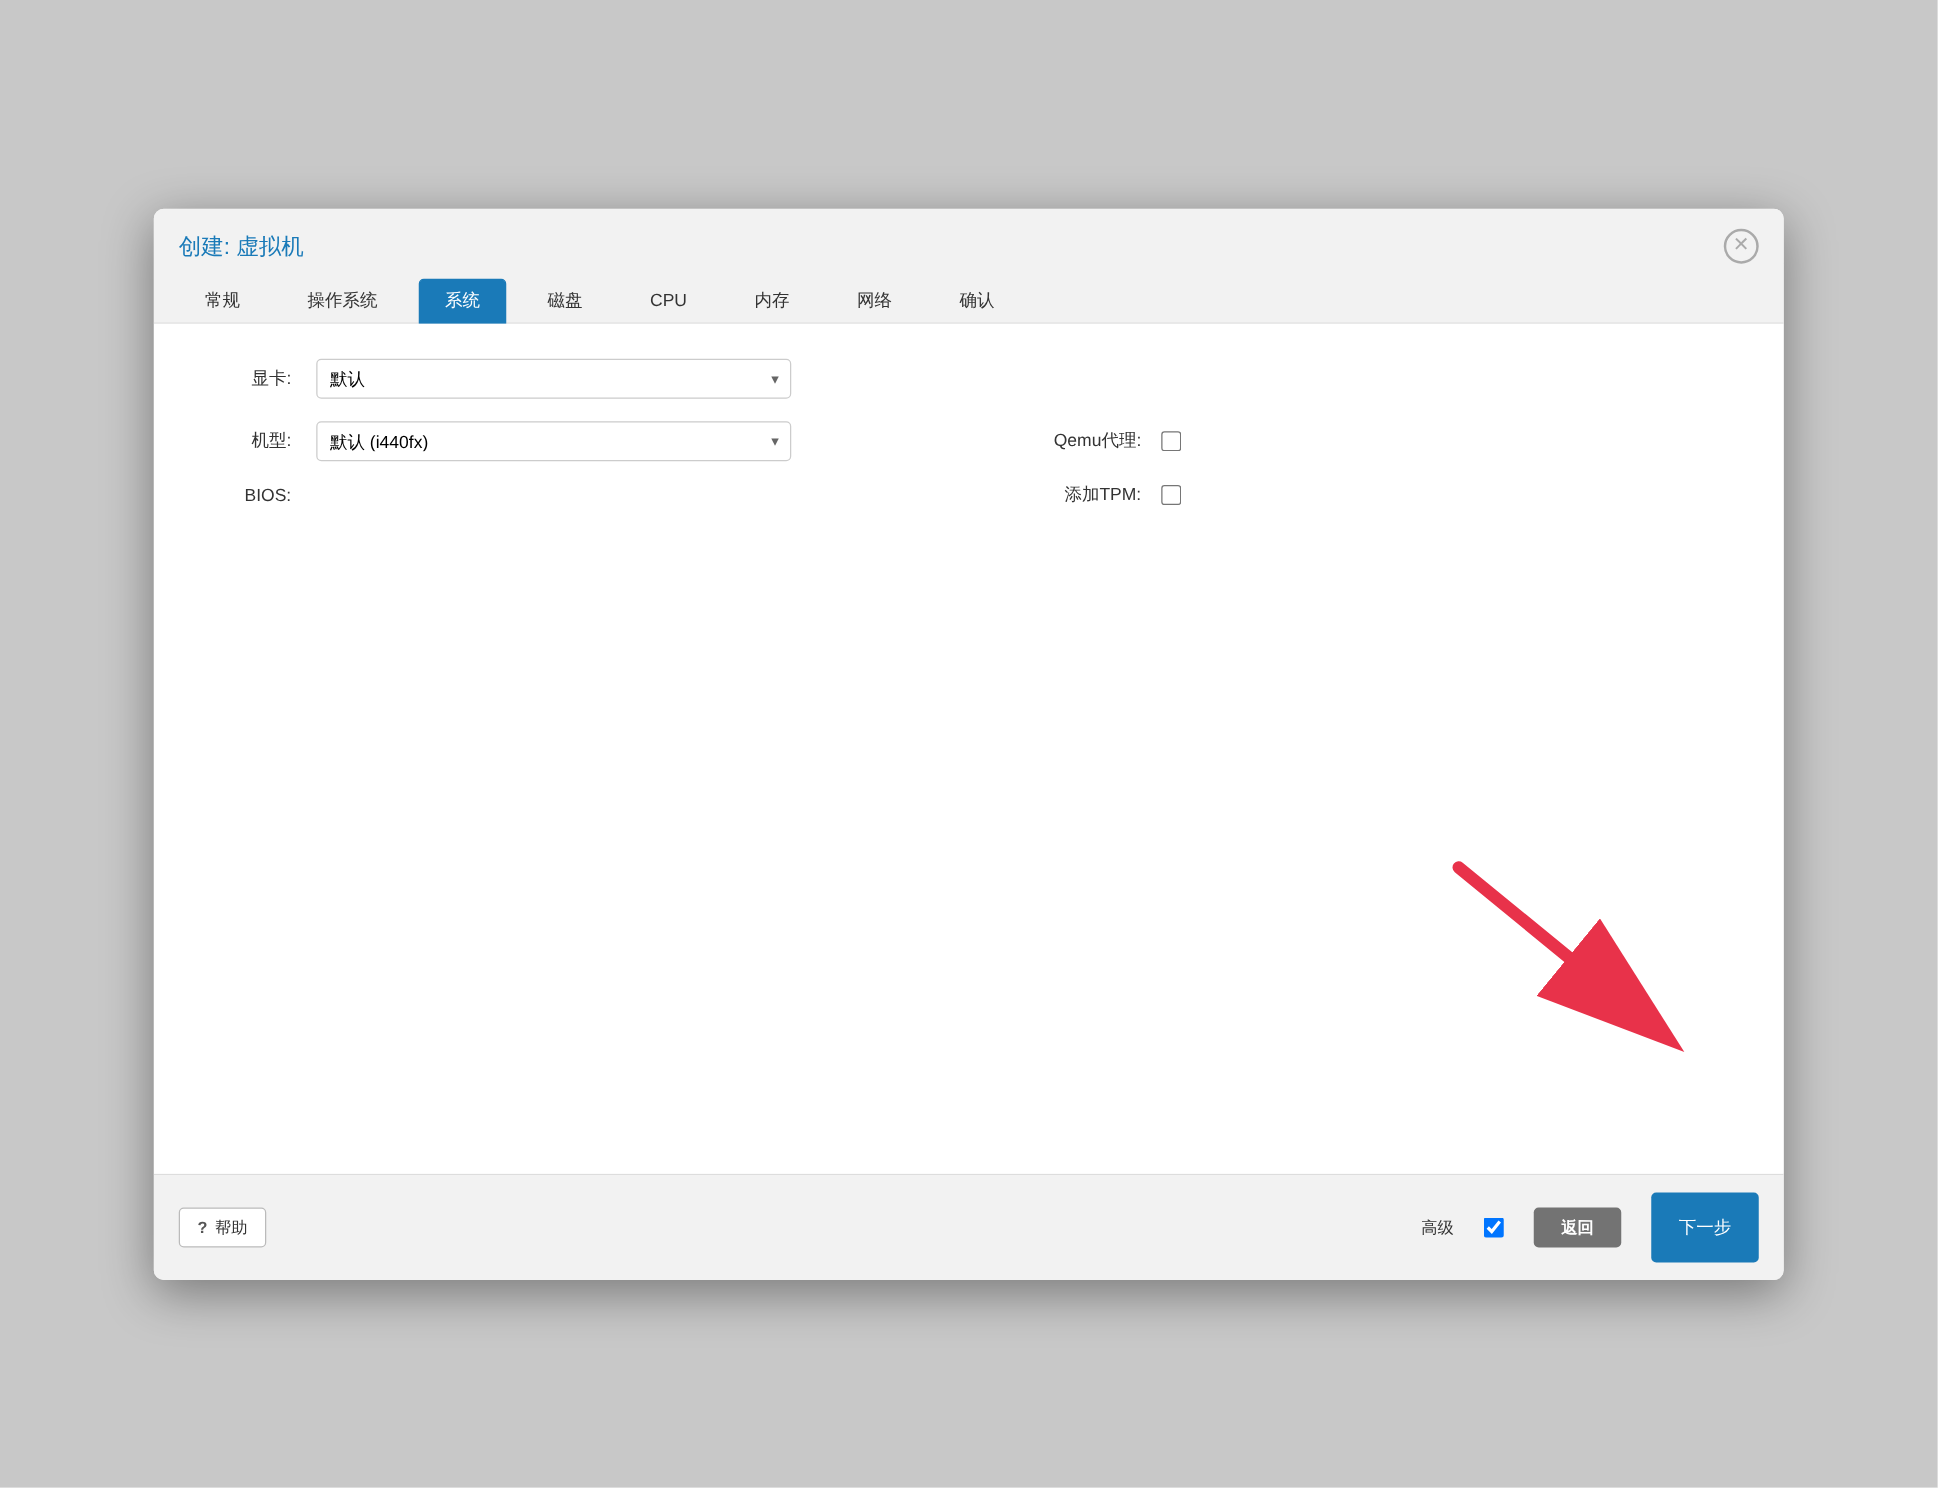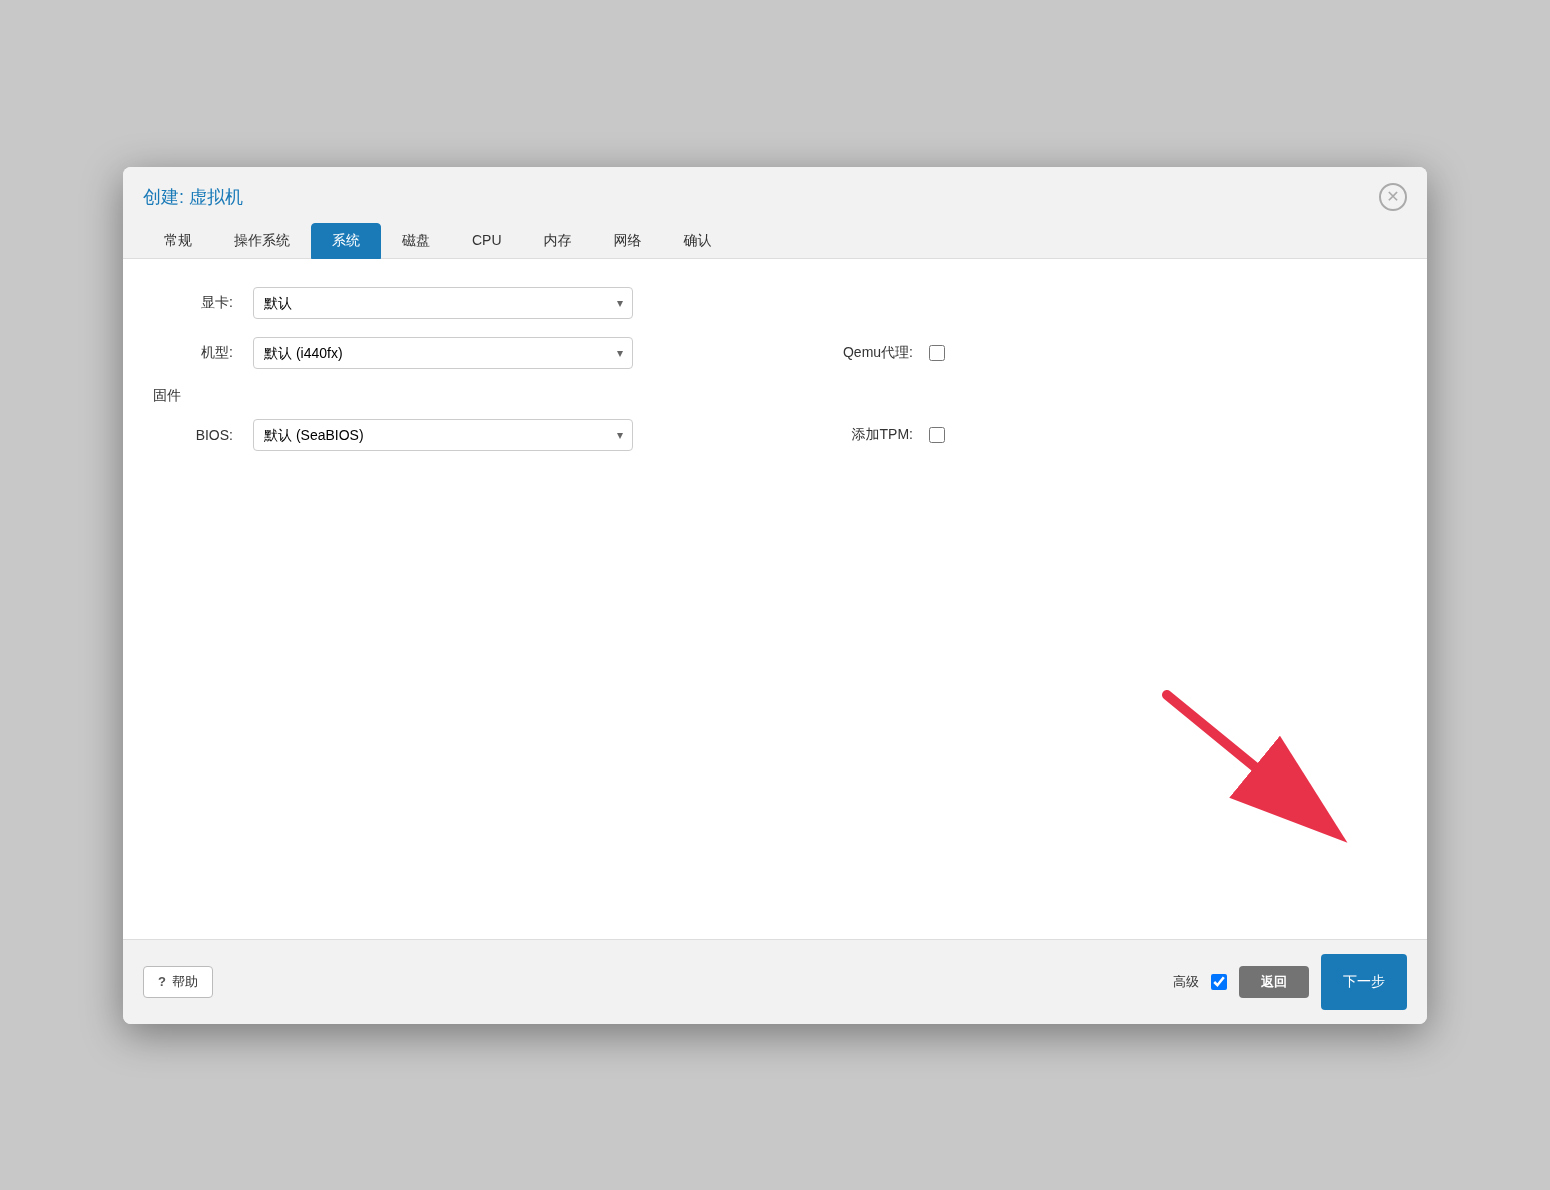--- a/index.html
+++ b/index.html
@@ -43,21 +43,21 @@
       cursor: pointer;
       display: flex;
       align-items: center;
       justify-content: center;
       color: #aaa;
       font-size: 16px;
       line-height: 1;
     }
     .tab-bar {
       display: flex;
-      gap: 0;
+      gap: 12px;
       padding: 12px 20px 0 20px;
       background: #f2f2f2;
       border-bottom: 1px solid #ddd;
     }
     .tab-item {
       padding: 8px 20px;
       font-size: 14px;
       color: #333;
       cursor: pointer;
       border-radius: 4px 4px 0 0;
@@ -200,21 +200,21 @@
       font-size: 13px;
       cursor: pointer;
       display: flex;
       align-items: center;
       gap: 6px;
       color: #333;
     }
     .footer-right {
       display: flex;
       align-items: center;
-      gap: 12px;
+      gap: 24px;
     }
     .advanced-label {
       font-size: 13px;
       color: #333;
     }
     .advanced-check {
       width: 16px;
       height: 16px;
     }
     .btn-back {
@@ -283,30 +283,24 @@
         </div>
       </div>
       <div class="form-col-right">
         <label class="right-label">Qemu代理:</label>
         <div class="checkbox-wrapper">
           <input type="checkbox" style="">
         </div>
       </div>
     </div>
 
-    <div class="section-header">固件</div>
 
     <div class="form-row-split">
       <div class="form-col">
         <label class="form-label">BIOS:</label>
-        <div class="select-wrapper">
-          <select>
-            <option>默认 (SeaBIOS)</option>
-          </select>
-        </div>
       </div>
       <div class="form-col-right">
         <label class="right-label">添加TPM:</label>
         <div class="checkbox-wrapper">
           <input type="checkbox" style="">
         </div>
       </div>
     </div>
 
     <div class="arrow-overlay">

